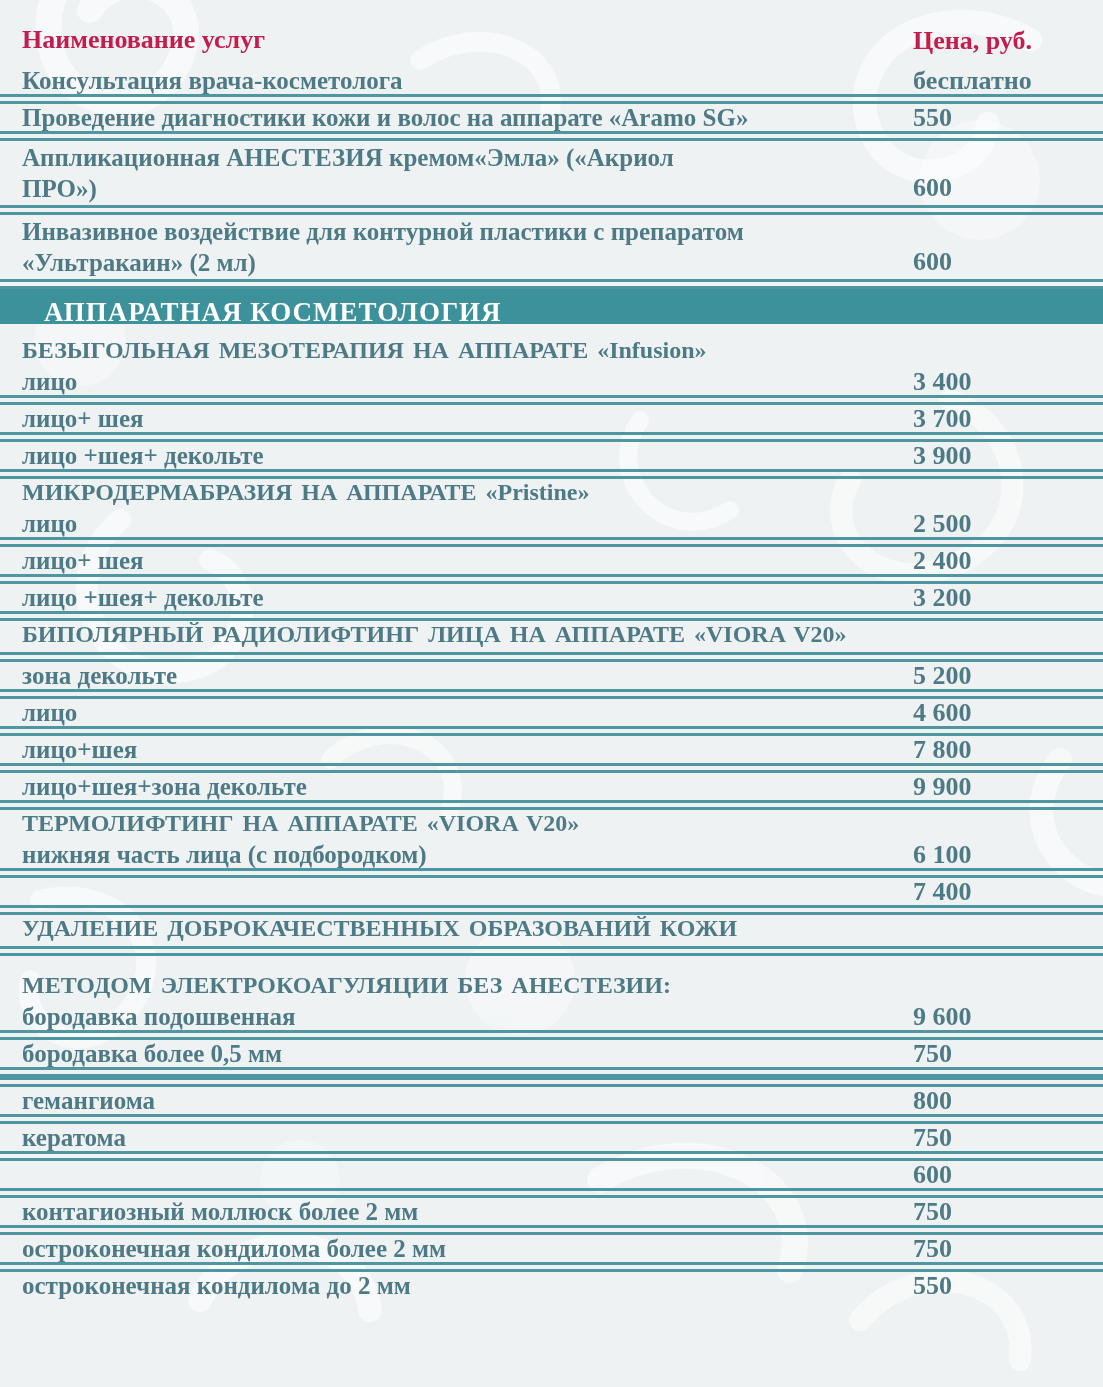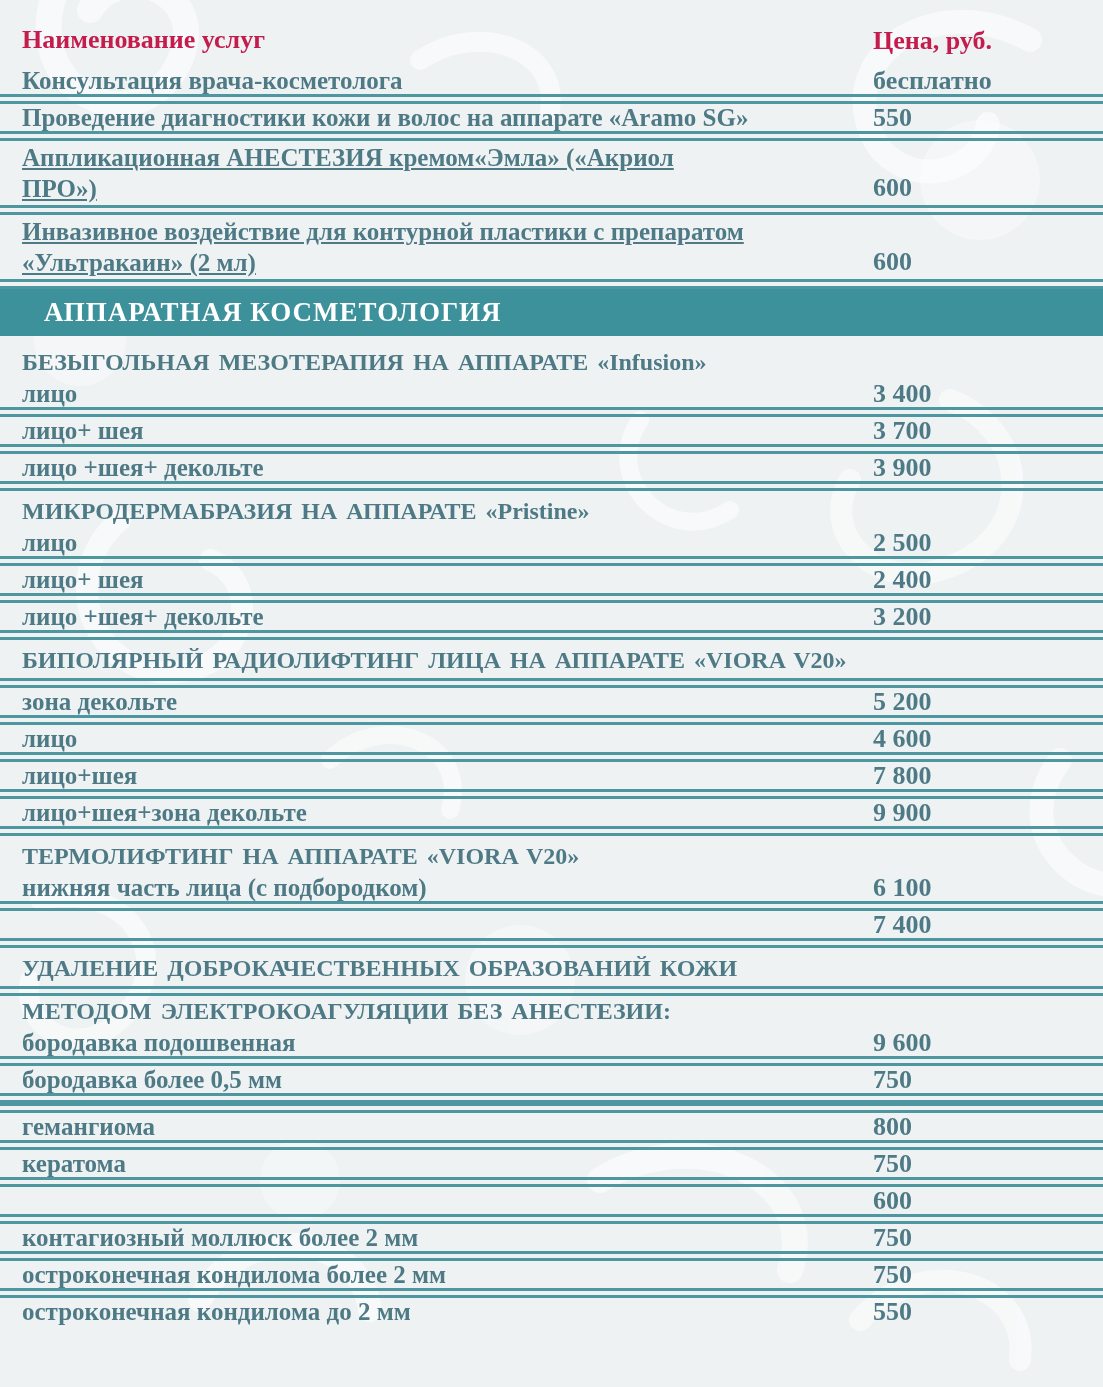--- a/index.html
+++ b/index.html
@@ -21,51 +21,49 @@
   }
   .bgdeco{position:absolute;inset:0;z-index:0;}
   .content{position:relative;z-index:1;padding-top:26px;}
 
   .row{
     position:relative;
     padding:1px 190px 1px 22px;
     min-height:25px;
     line-height:25px;
     font-size:25px;
-    text-decoration:underline;
   }
   .row .label{display:inline-block;max-width:885px;}
   .row .price{
-    position:absolute;left:873px;bottom:0;
+    position:absolute;left:913px;bottom:0;
     font-size:26px;line-height:27px;white-space:nowrap;text-align:right;
   }
   .header-row{padding-bottom:15px;color:var(--accent);font-size:26px;}
   .header-row .price{top:1px;bottom:auto;color:var(--accent);}
 
   .tall{}
   .tall .label{display:block;line-height:31px;}
   .tall .price{bottom:4px;}
   .narrow .label{max-width:680px;}
 
   .sep{height:4px;border-top:3px solid var(--line);border-bottom:3px solid var(--line);}
 
   .banner{
-    height:47px;line-height:47px;
+    height:35px;line-height:47px;
     background:var(--banner);color:#ffffff;
     font-size:27px;letter-spacing:1px;
     padding-left:44px;margin-bottom:13px;
     white-space:nowrap;
   }
   .group-title{
-    margin-top:7px;
     padding:0 0 4px 22px;
     font-size:24px;line-height:27px;
     white-space:nowrap;word-spacing:3px;
   }
-  .group-title.joined{margin-top:2px;}
+  .group-title.joined{margin-top:16px;}
 </style>
 </head>
 <body>
 
 <div class="page">
 
   <svg class="bgdeco" viewBox="0 0 1103 1387" xmlns="http://www.w3.org/2000/svg" aria-hidden="true">
     <g fill="none" stroke="#ffffff" stroke-linecap="round" opacity="0.55">
       <path d="M60 -20 C 10 90, 140 150, 180 60 C 210 -10, 120 -40, 90 10" stroke-width="26"></path>
       <path d="M1030 40 c -90 -50 -190 10 -160 90 c 22 60 110 52 118 -6" stroke-width="24"></path>

